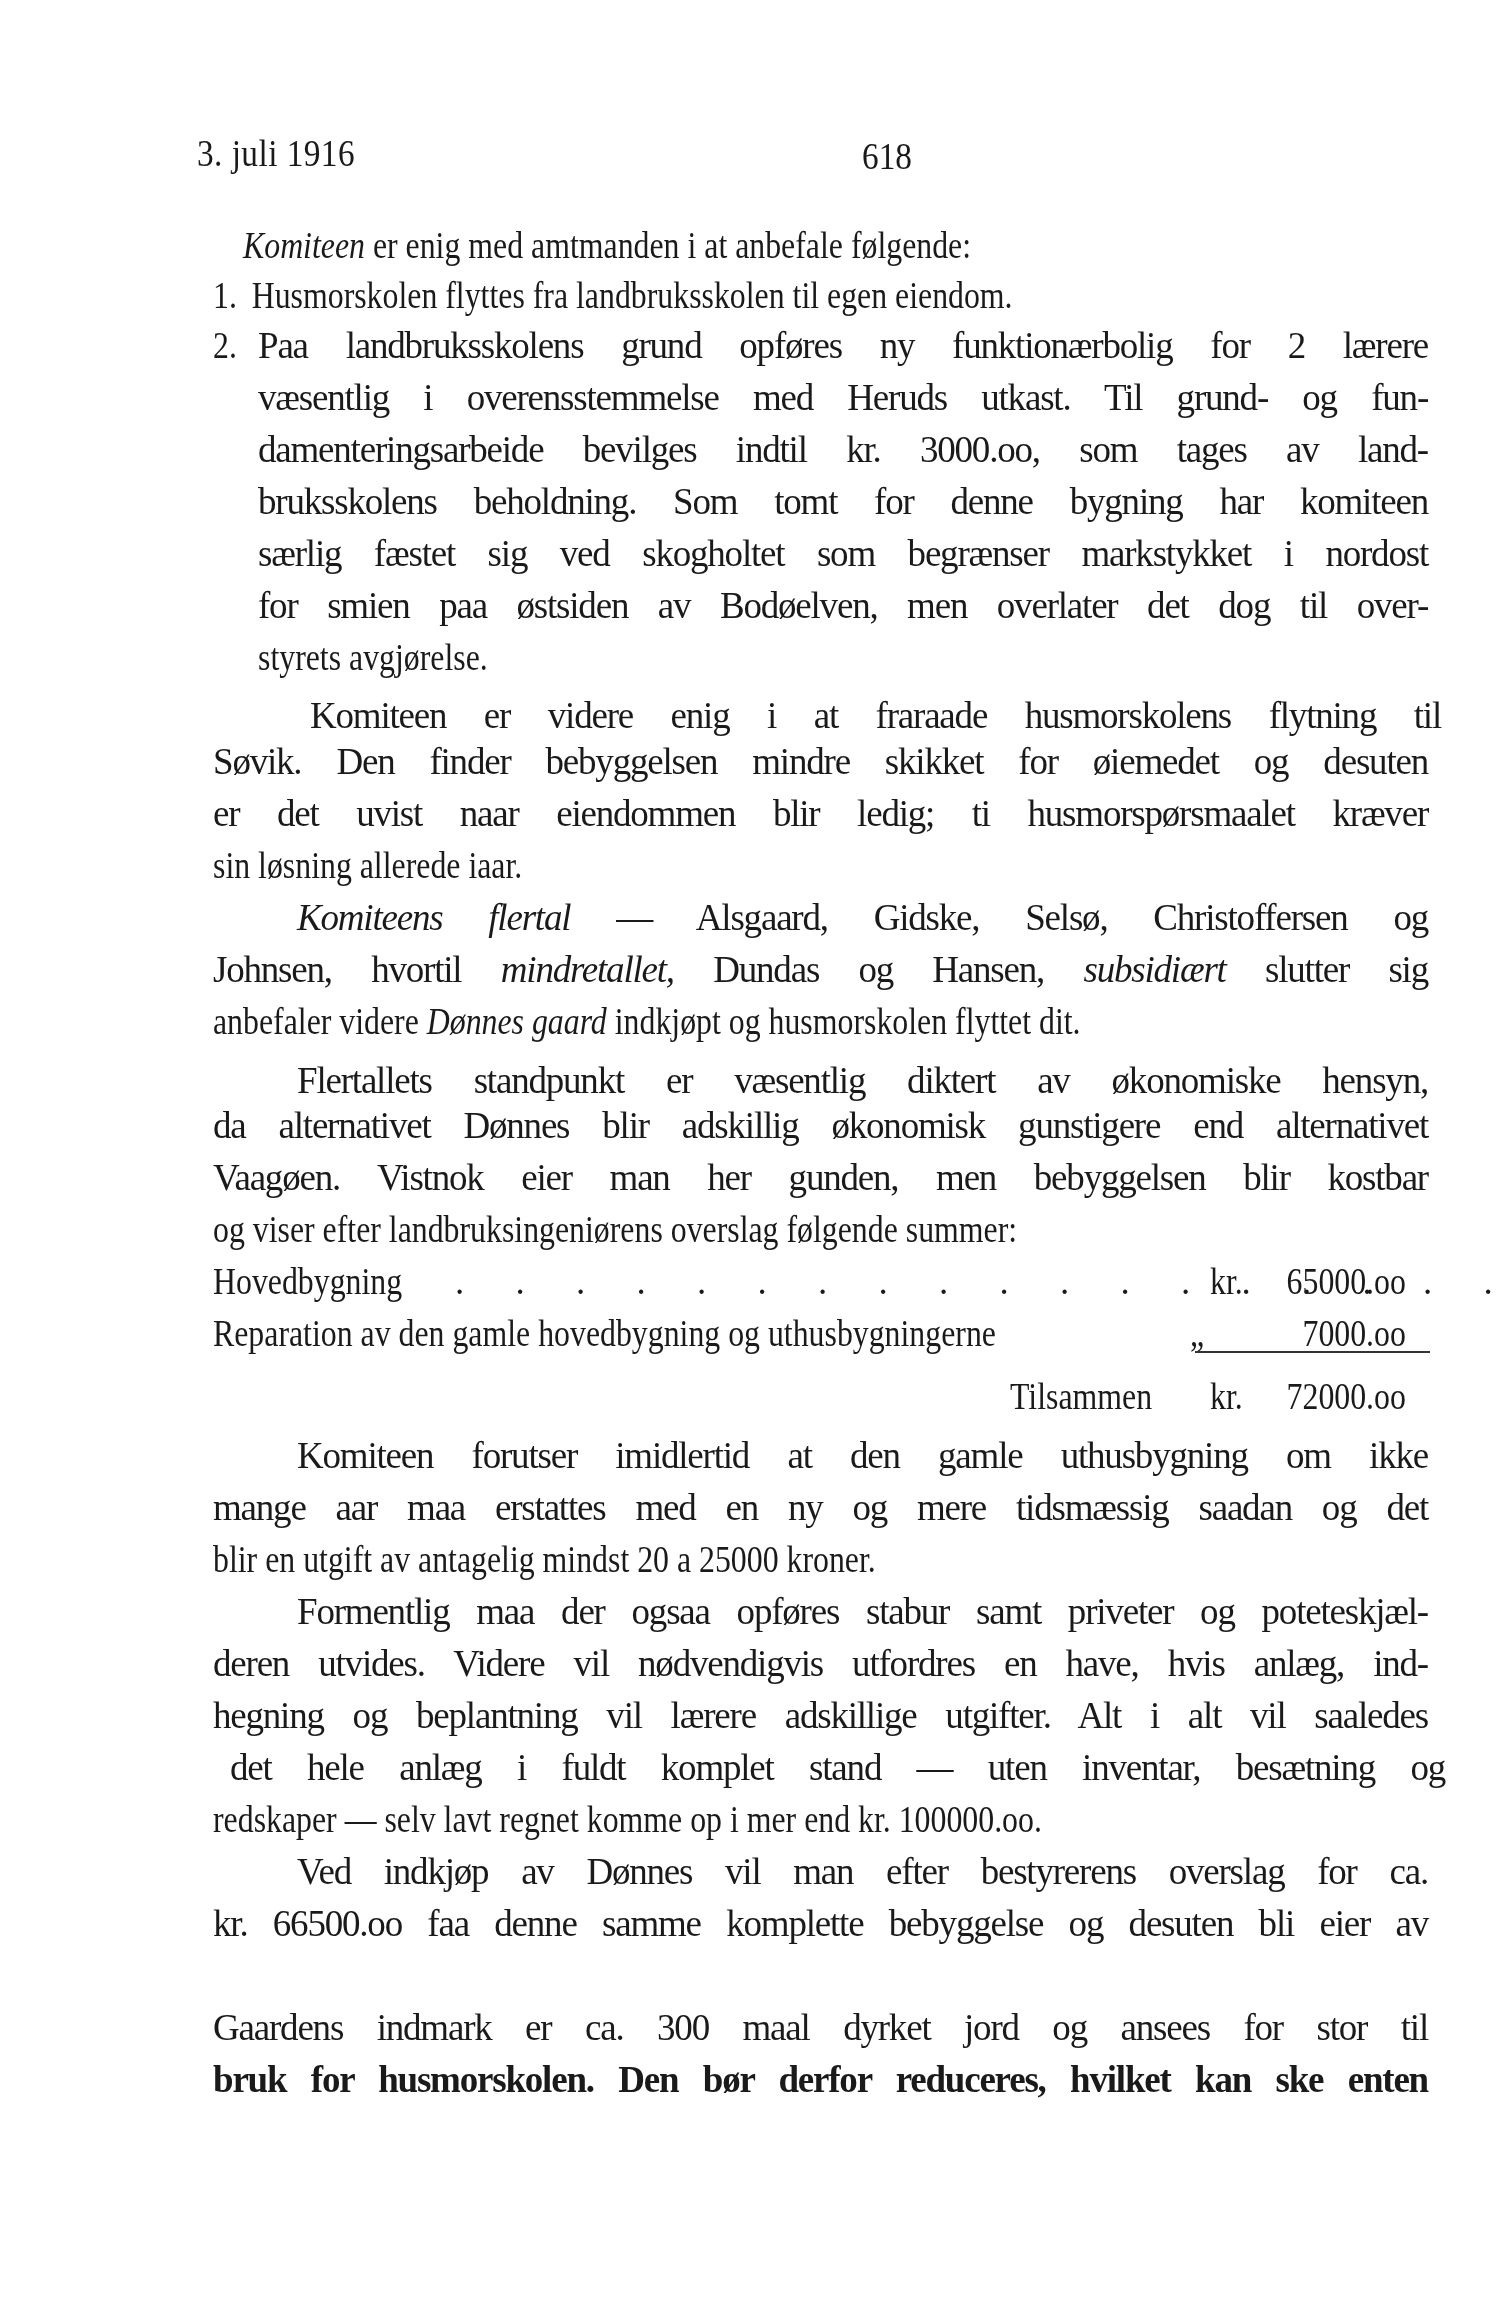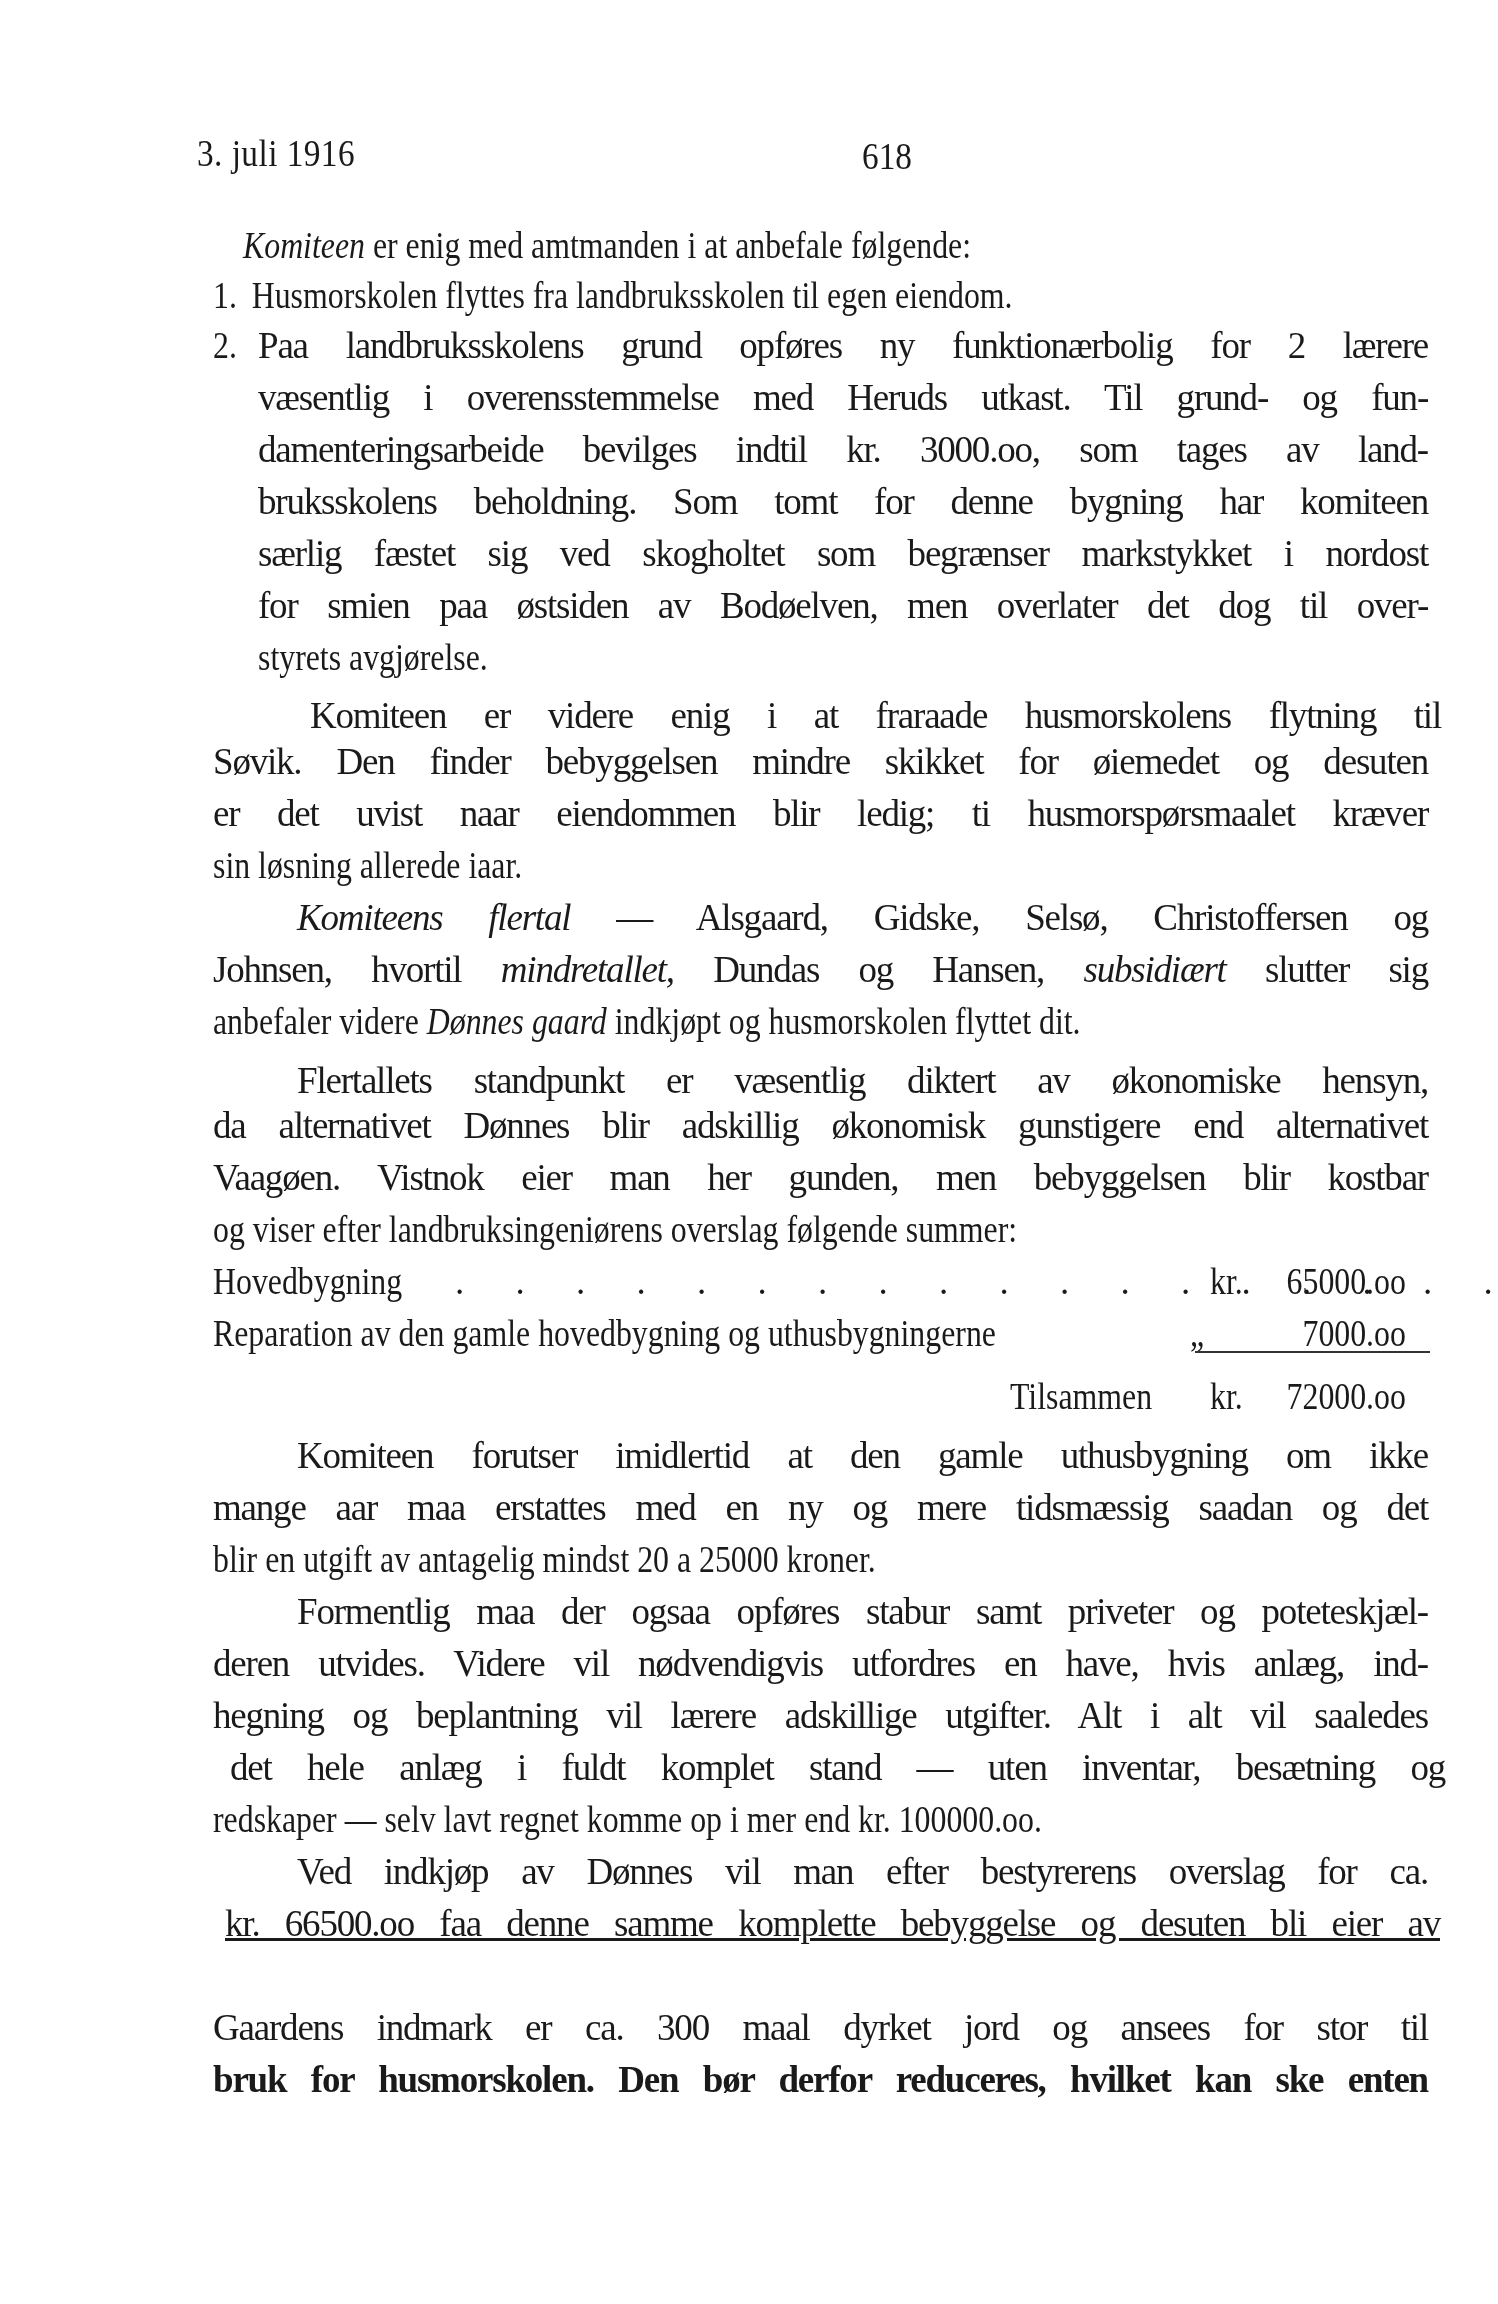--- a/index.html
+++ b/index.html
@@ -130,17 +130,17 @@
   <div class="line just" style="left: 213px; top: 1483px; width: 1215px; letter-spacing: -1.2px; word-spacing: -2px;">mange aar maa erstattes med en ny og mere tidsmæssig saadan og det</div>
   <div class="line" style="left: 213px; top: 1535px; transform: scaleX(0.86);">blir en utgift av antagelig mindst 20 a 25000 kroner.</div>
 
   <div class="line just" style="left: 297px; top: 1587px; width: 1131px; letter-spacing: -1.2px; word-spacing: -2px;">Formentlig maa der ogsaa opføres stabur samt priveter og poteteskjæl-</div>
   <div class="line just" style="left: 213px; top: 1639px; width: 1215px; letter-spacing: -1.2px; word-spacing: -2px;">deren utvides. Videre vil nødvendigvis utfordres en have, hvis anlæg, ind-</div>
   <div class="line just" style="left: 213px; top: 1691px; width: 1215px; letter-spacing: -1.2px; word-spacing: -2px;">hegning og beplantning vil lærere adskillige utgifter. Alt i alt vil saaledes</div>
   <div class="line just" style="left: 230px; top: 1743px; width: 1215px; letter-spacing: -1.2px; word-spacing: -2px;">det hele anlæg i fuldt komplet stand — uten inventar, besætning og</div>
   <div class="line" style="left: 213px; top: 1795px; transform: scaleX(0.86);">redskaper — selv lavt regnet komme op i mer end kr. 100000.oo.</div>
 
   <div class="line just" style="left: 297px; top: 1847px; width: 1131px; letter-spacing: -1.2px; word-spacing: -2px;">Ved indkjøp av Dønnes vil man efter bestyrerens overslag for ca.</div>
-  <div class="line just" style="left: 225px; top: 1899px; width: 1215px; letter-spacing: -1.2px; word-spacing: -2px; text-decoration: underline;">kr. 66500.oo faa denne samme komplette bebyggelse og desuten bli eier av</div>
+  <div class="line just" style="left: 213px; top: 1899px; width: 1215px; letter-spacing: -1.2px; word-spacing: -2px;">kr. 66500.oo faa denne samme komplette bebyggelse og desuten bli eier av</div>
   <div class="line just" style="left: 213px; top: 2003px; width: 1215px; letter-spacing: -1.2px; word-spacing: -2px;">Gaardens indmark er ca. 300 maal dyrket jord og ansees for stor til</div>
   <div class="line just" style="left: 213px; top: 2055px; width: 1215px; letter-spacing: -1.2px; word-spacing: -2px; font-weight: bold;">bruk for husmorskolen. Den bør derfor reduceres, hvilket kan ske enten</div>
 
 </div>
 
 </body></html>

